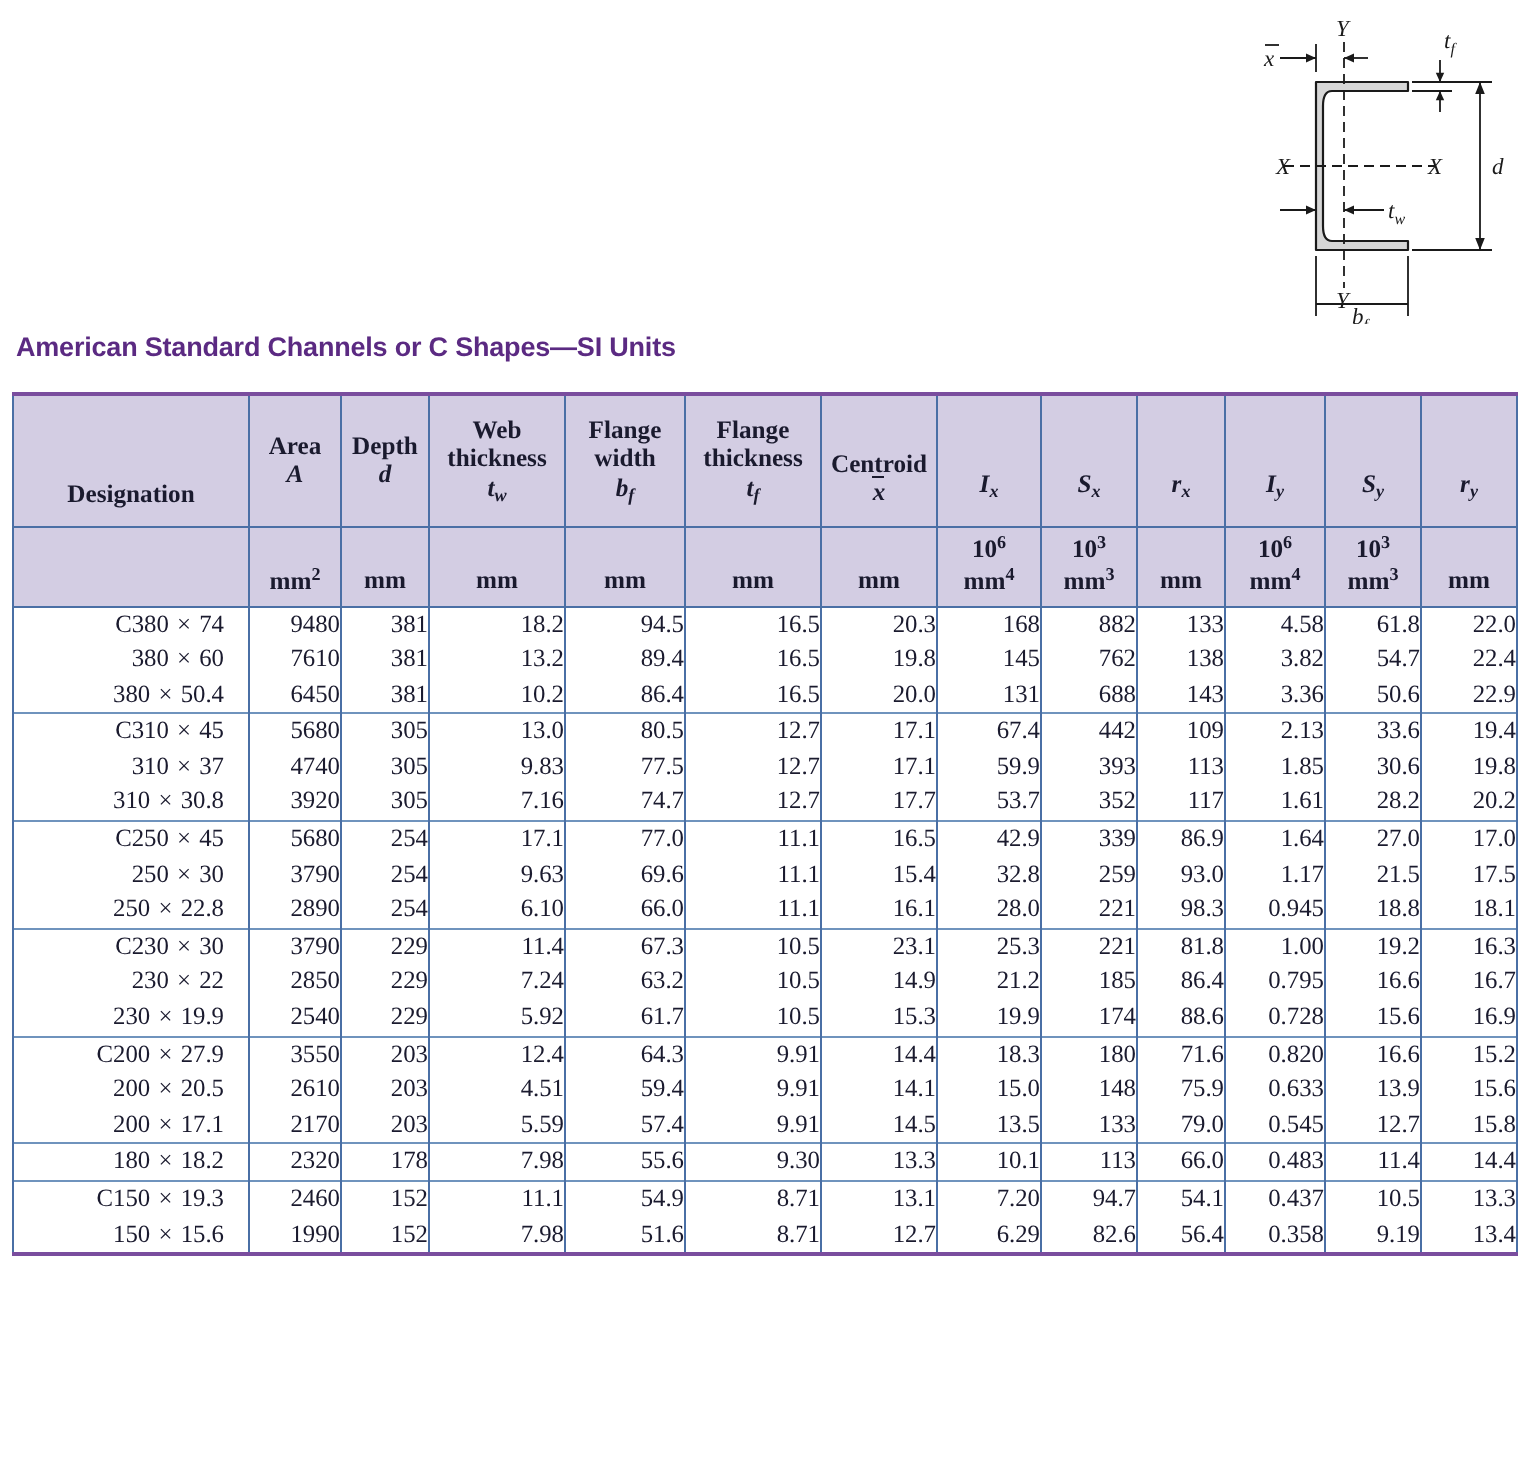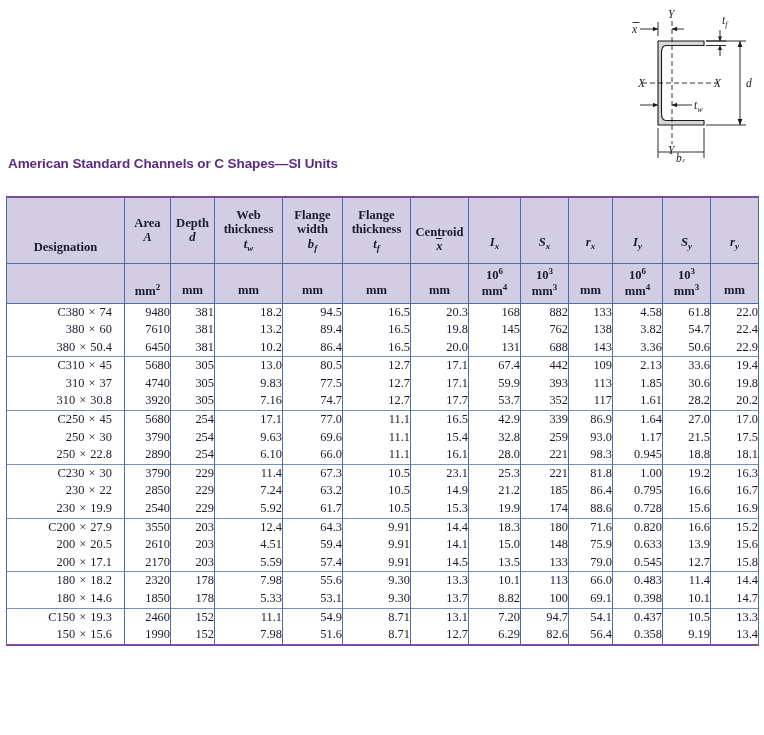--- a/index.html
+++ b/index.html
@@ -16,21 +16,21 @@
   #figure {
     position: absolute;
     left: 628px; top: 4px;
     width: 132px; height: 158px;
   }
   #figure svg { display: block; }
 
   
   #title {
     position: absolute;
-    left: 8px; top: 156px;
+    left: 8px; top: 166px;
     font-family: "Liberation Sans", sans-serif;
     font-weight: bold;
     font-size: 13.5px;
     color: #5b2a82;
     letter-spacing: -0.1px;
     white-space: nowrap;
   }
 
   
   #tablewrap {
@@ -512,35 +512,20 @@
             <td>55.6</td>
             <td>9.30</td>
             <td>13.3</td>
             <td>10.1</td>
             <td>113</td>
             <td>66.0</td>
             <td>0.483</td>
             <td>11.4</td>
             <td>14.4</td>
           </tr>
-          <tr>
-            <td class="desig">180<span class="mul"> × </span>14.6</td>
-            <td>1850</td>
-            <td>178</td>
-            <td>5.33</td>
-            <td>53.1</td>
-            <td>9.30</td>
-            <td>13.7</td>
-            <td>8.82</td>
-            <td>100</td>
-            <td>69.1</td>
-            <td>0.398</td>
-            <td>10.1</td>
-            <td>14.7</td>
-          </tr>
         </tbody>
         <tbody class="grp">
           <tr>
             <td class="desig">C150<span class="mul"> × </span>19.3</td>
             <td>2460</td>
             <td>152</td>
             <td>11.1</td>
             <td>54.9</td>
             <td>8.71</td>
             <td>13.1</td>

